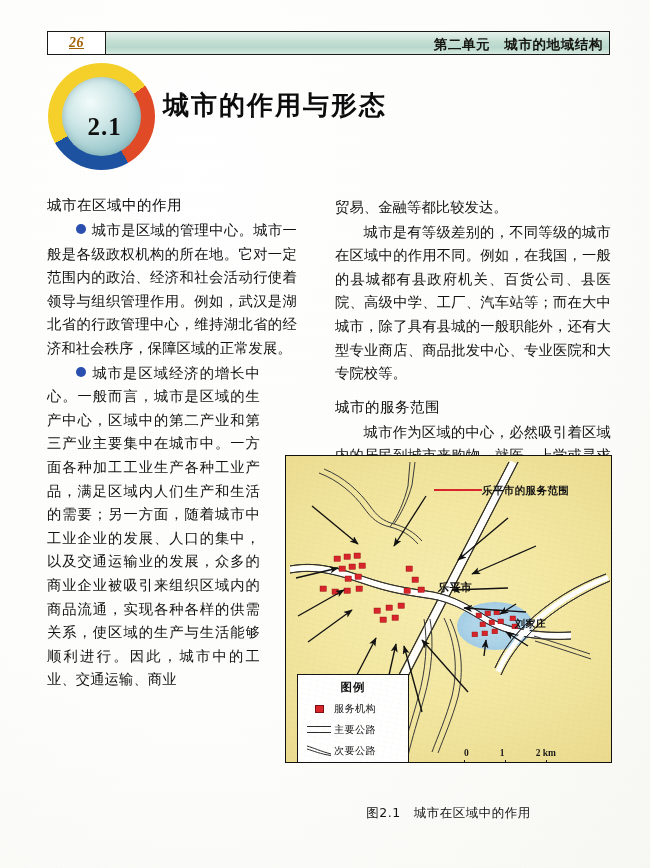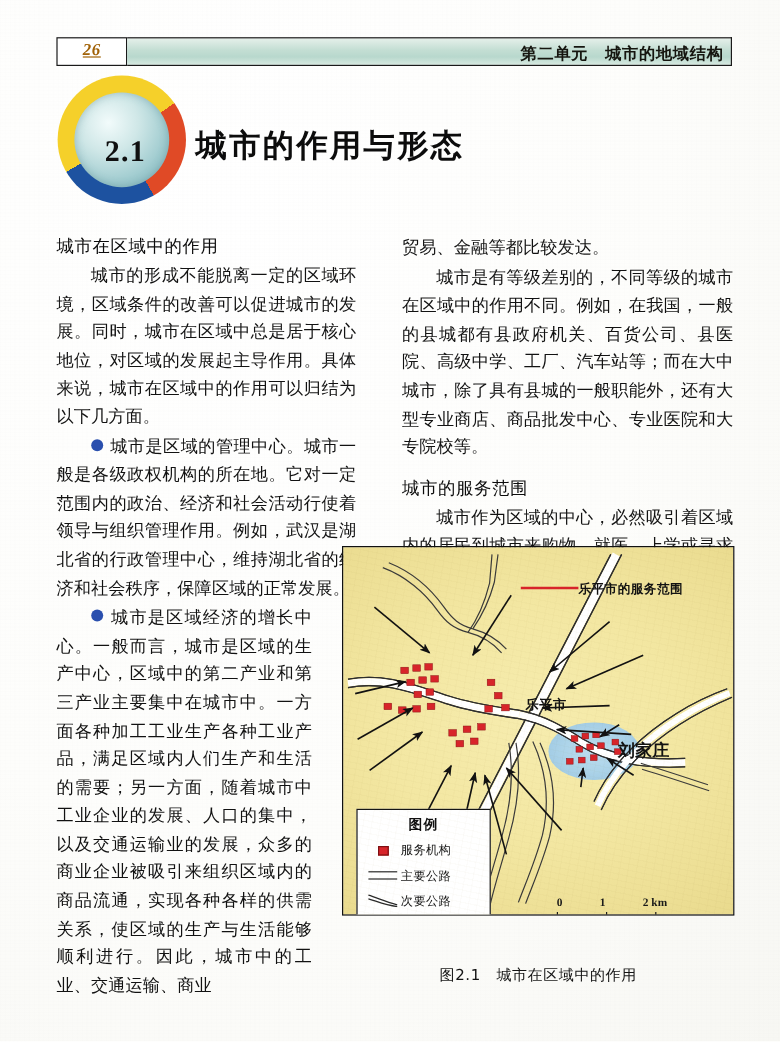--- a/index.html
+++ b/index.html
@@ -119,21 +119,21 @@
     font-family: "Liberation Serif", serif;
     font-weight: bold;
     font-size: 25px;
     color: #101010;
     letter-spacing: 1px;
     transform: translate(3px, 10px);
   }
   #section-title {
     position: absolute;
     left: 163px;
-    top: 104px;
+    top: 88px;
     font-size: 26px;
     font-weight: bold;
     color: #0c0c0c;
     letter-spacing: 2px;
     font-family: "DejaVu Sans", sans-serif;
   }
 
   
   .col {
     position: absolute;
@@ -299,21 +299,21 @@
   
   .map-label {
     position: absolute;
     font-size: 11px;
     color: #121212;
     font-weight: bold;
     letter-spacing: .4px;
     white-space: nowrap;
   }
   #label-leping   { left: 152px; top: 124px; }
-  #label-liujia   { left: 229px; top: 161px; font-size: 14px; }
+  #label-liujia   { left: 229px; top: 161px; font-size: 10px; }
   #annot-text     { left: 196px; top: 28px;  font-size: 10.5px; font-weight: bold; }
 </style>
 </head>
 <body>
 
 <div id="page">
 
   <div id="paper-noise"></div>
 
   <div id="header">
@@ -326,21 +326,20 @@
   <div id="badge-wrap">
     <div id="donut"></div>
     <div id="donut-hole">
       <span id="section-number">2.1</span>
     </div>
   </div>
   <div id="section-title">城市的作用与形态</div>
 
   <div class="col" id="col-left">
     <h3 class="sub">城市在区域中的作用</h3>
-    <p class="para">城市的形成不能脱离一定的区域环境，区域条件的改善可以促进城市的发展。同时，城市在区域中总是居于核心地位，对区域的发展起主导作用。具体来说，城市在区域中的作用可以归结为以下几方面。</p>
     <p class="bullet">
       <span class="dot"></span><span>城市是区域的管理中心。城市一般是各级政权机构的所在地。它对一定范围内的政治、经济和社会活动行使着领导与组织管理作用。例如，武汉是湖北省的行政管理中心，维持湖北省的经济和社会秩序，保障区域的正常发展。</span>
     </p>
     <div id="left-narrow">
       <p class="bullet">
         <span class="dot"></span><span>城市是区域经济的增长中心。一般而言，城市是区域的生产中心，区域中的第二产业和第三产业主要集中在城市中。一方面各种加工工业生产各种工业产品，满足区域内人们生产和生活的需要；另一方面，随着城市中工业企业的发展、人口的集中，以及交通运输业的发展，众多的商业企业被吸引来组织区域内的商品流通，实现各种各样的供需关系，使区域的生产与生活能够顺利进行。因此，城市中的工业、交通运输、商业</span>
       </p>
     </div>
   </div>
 

